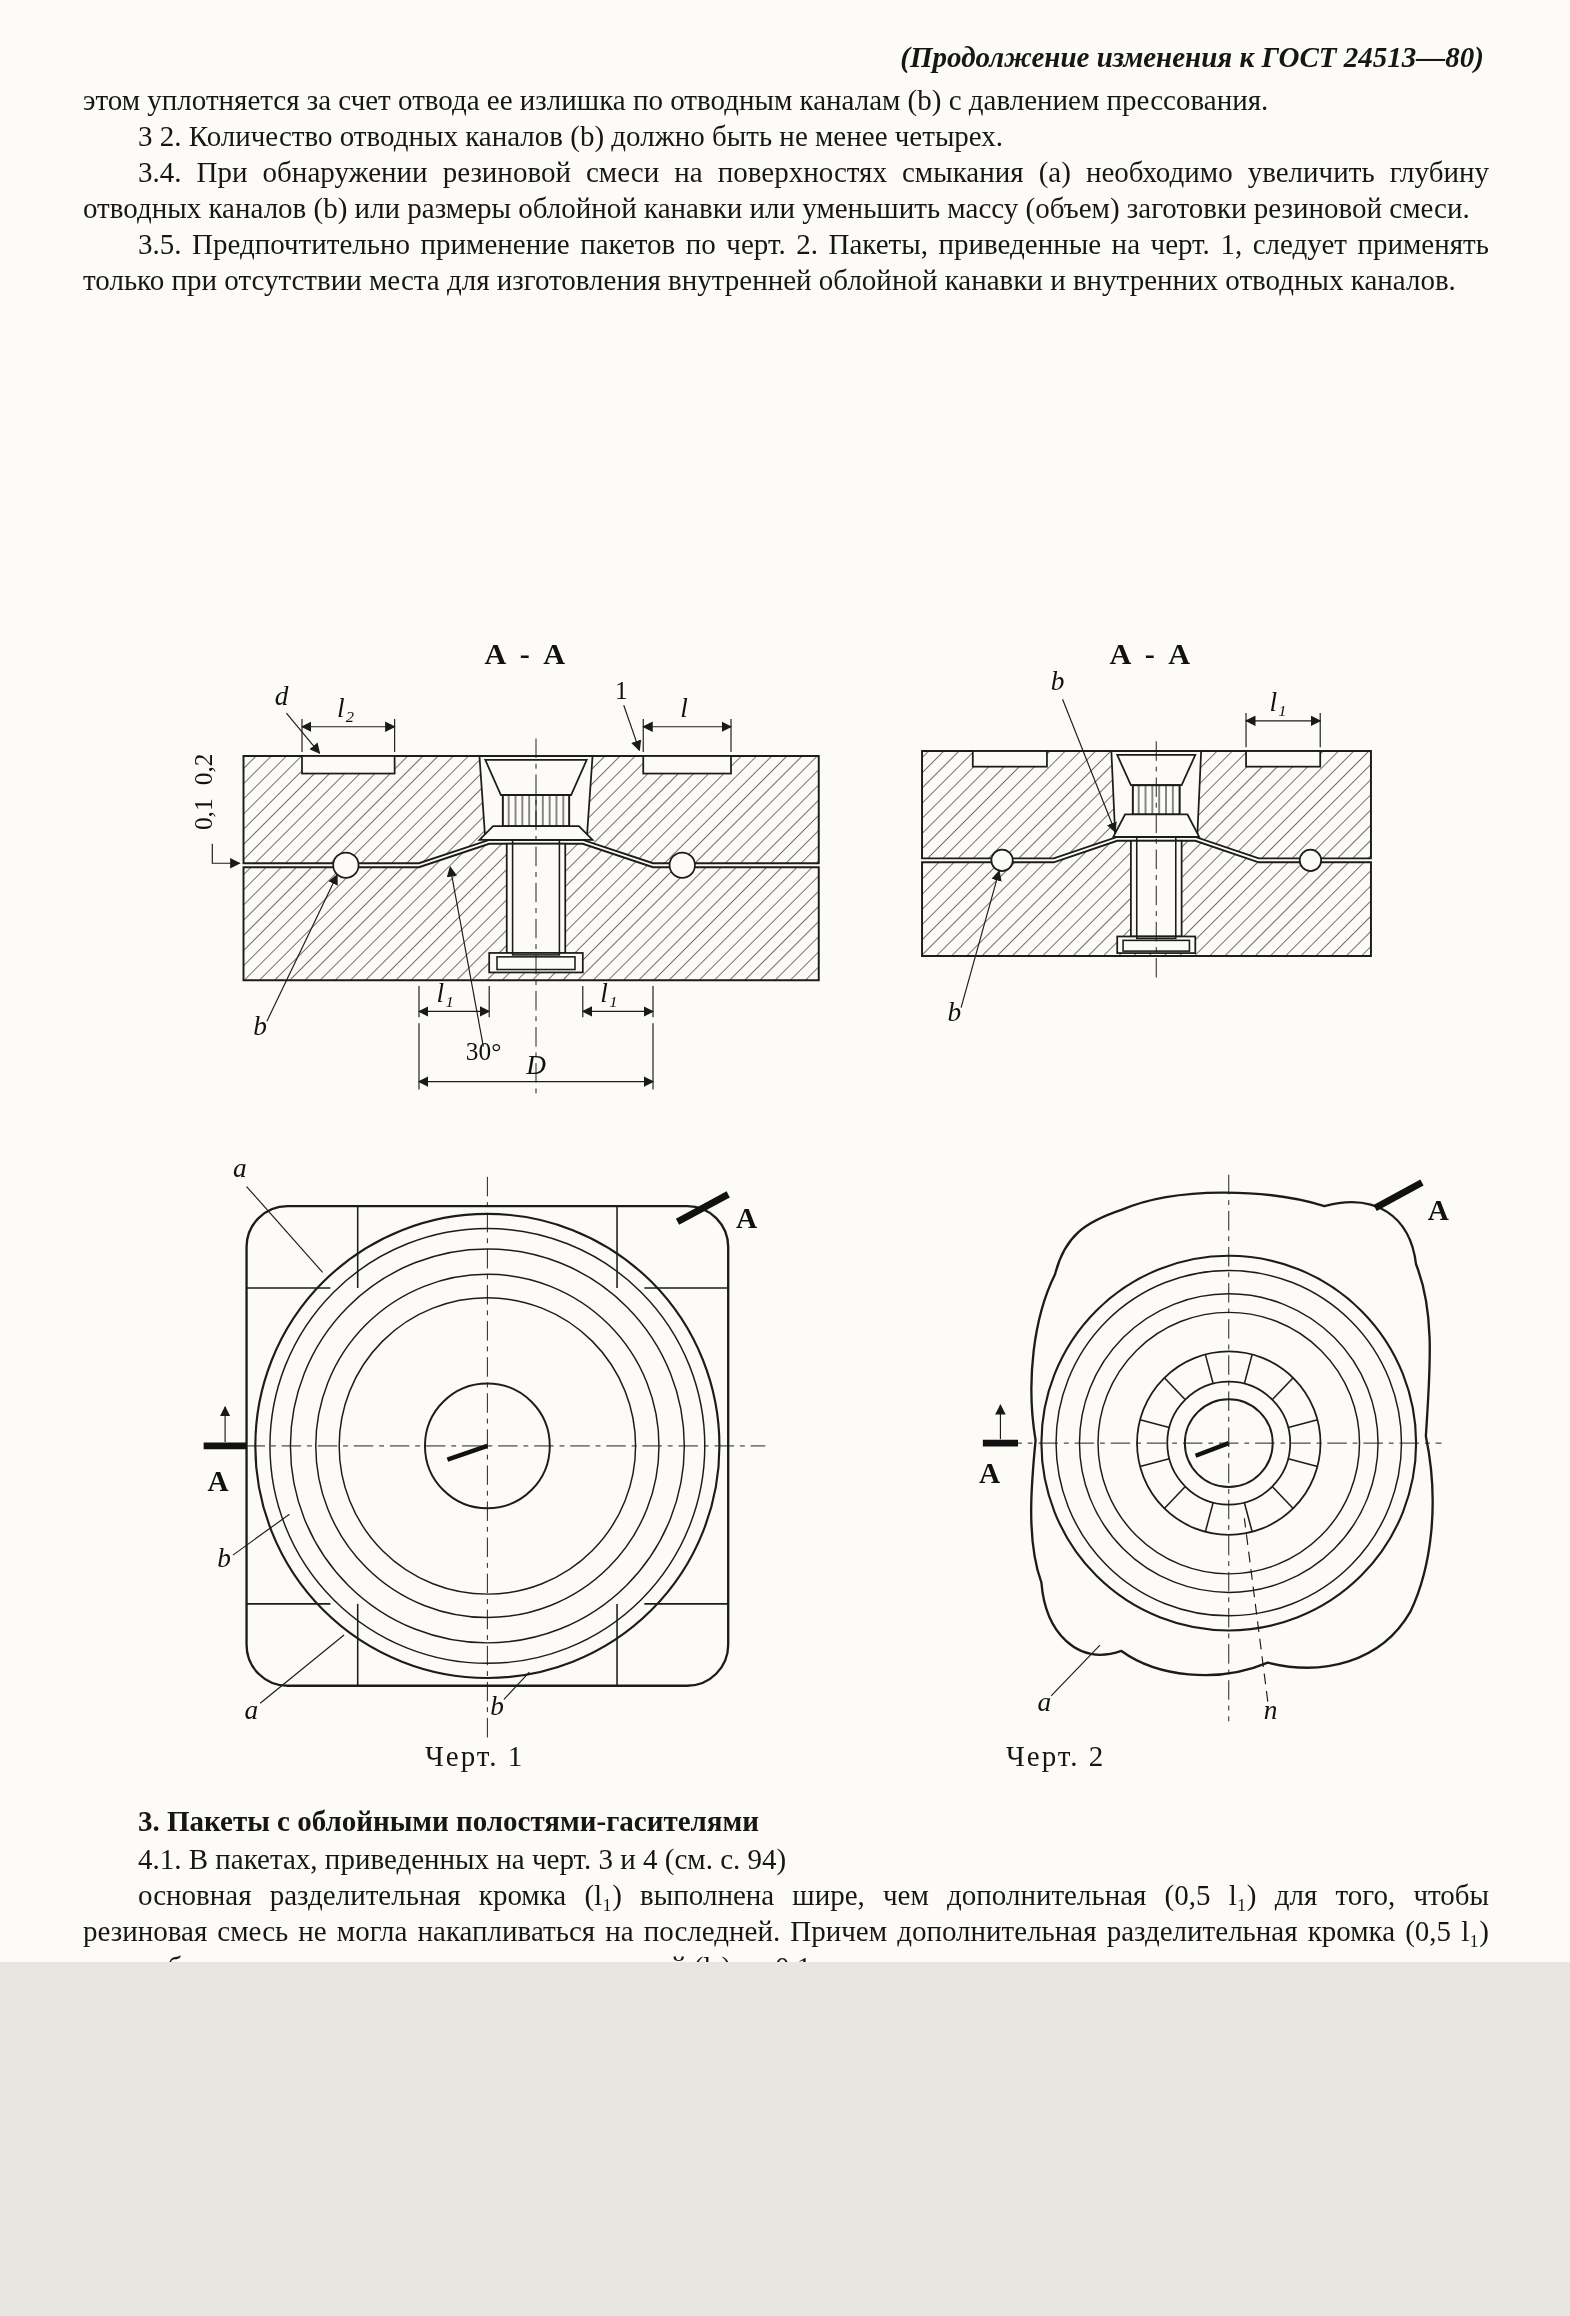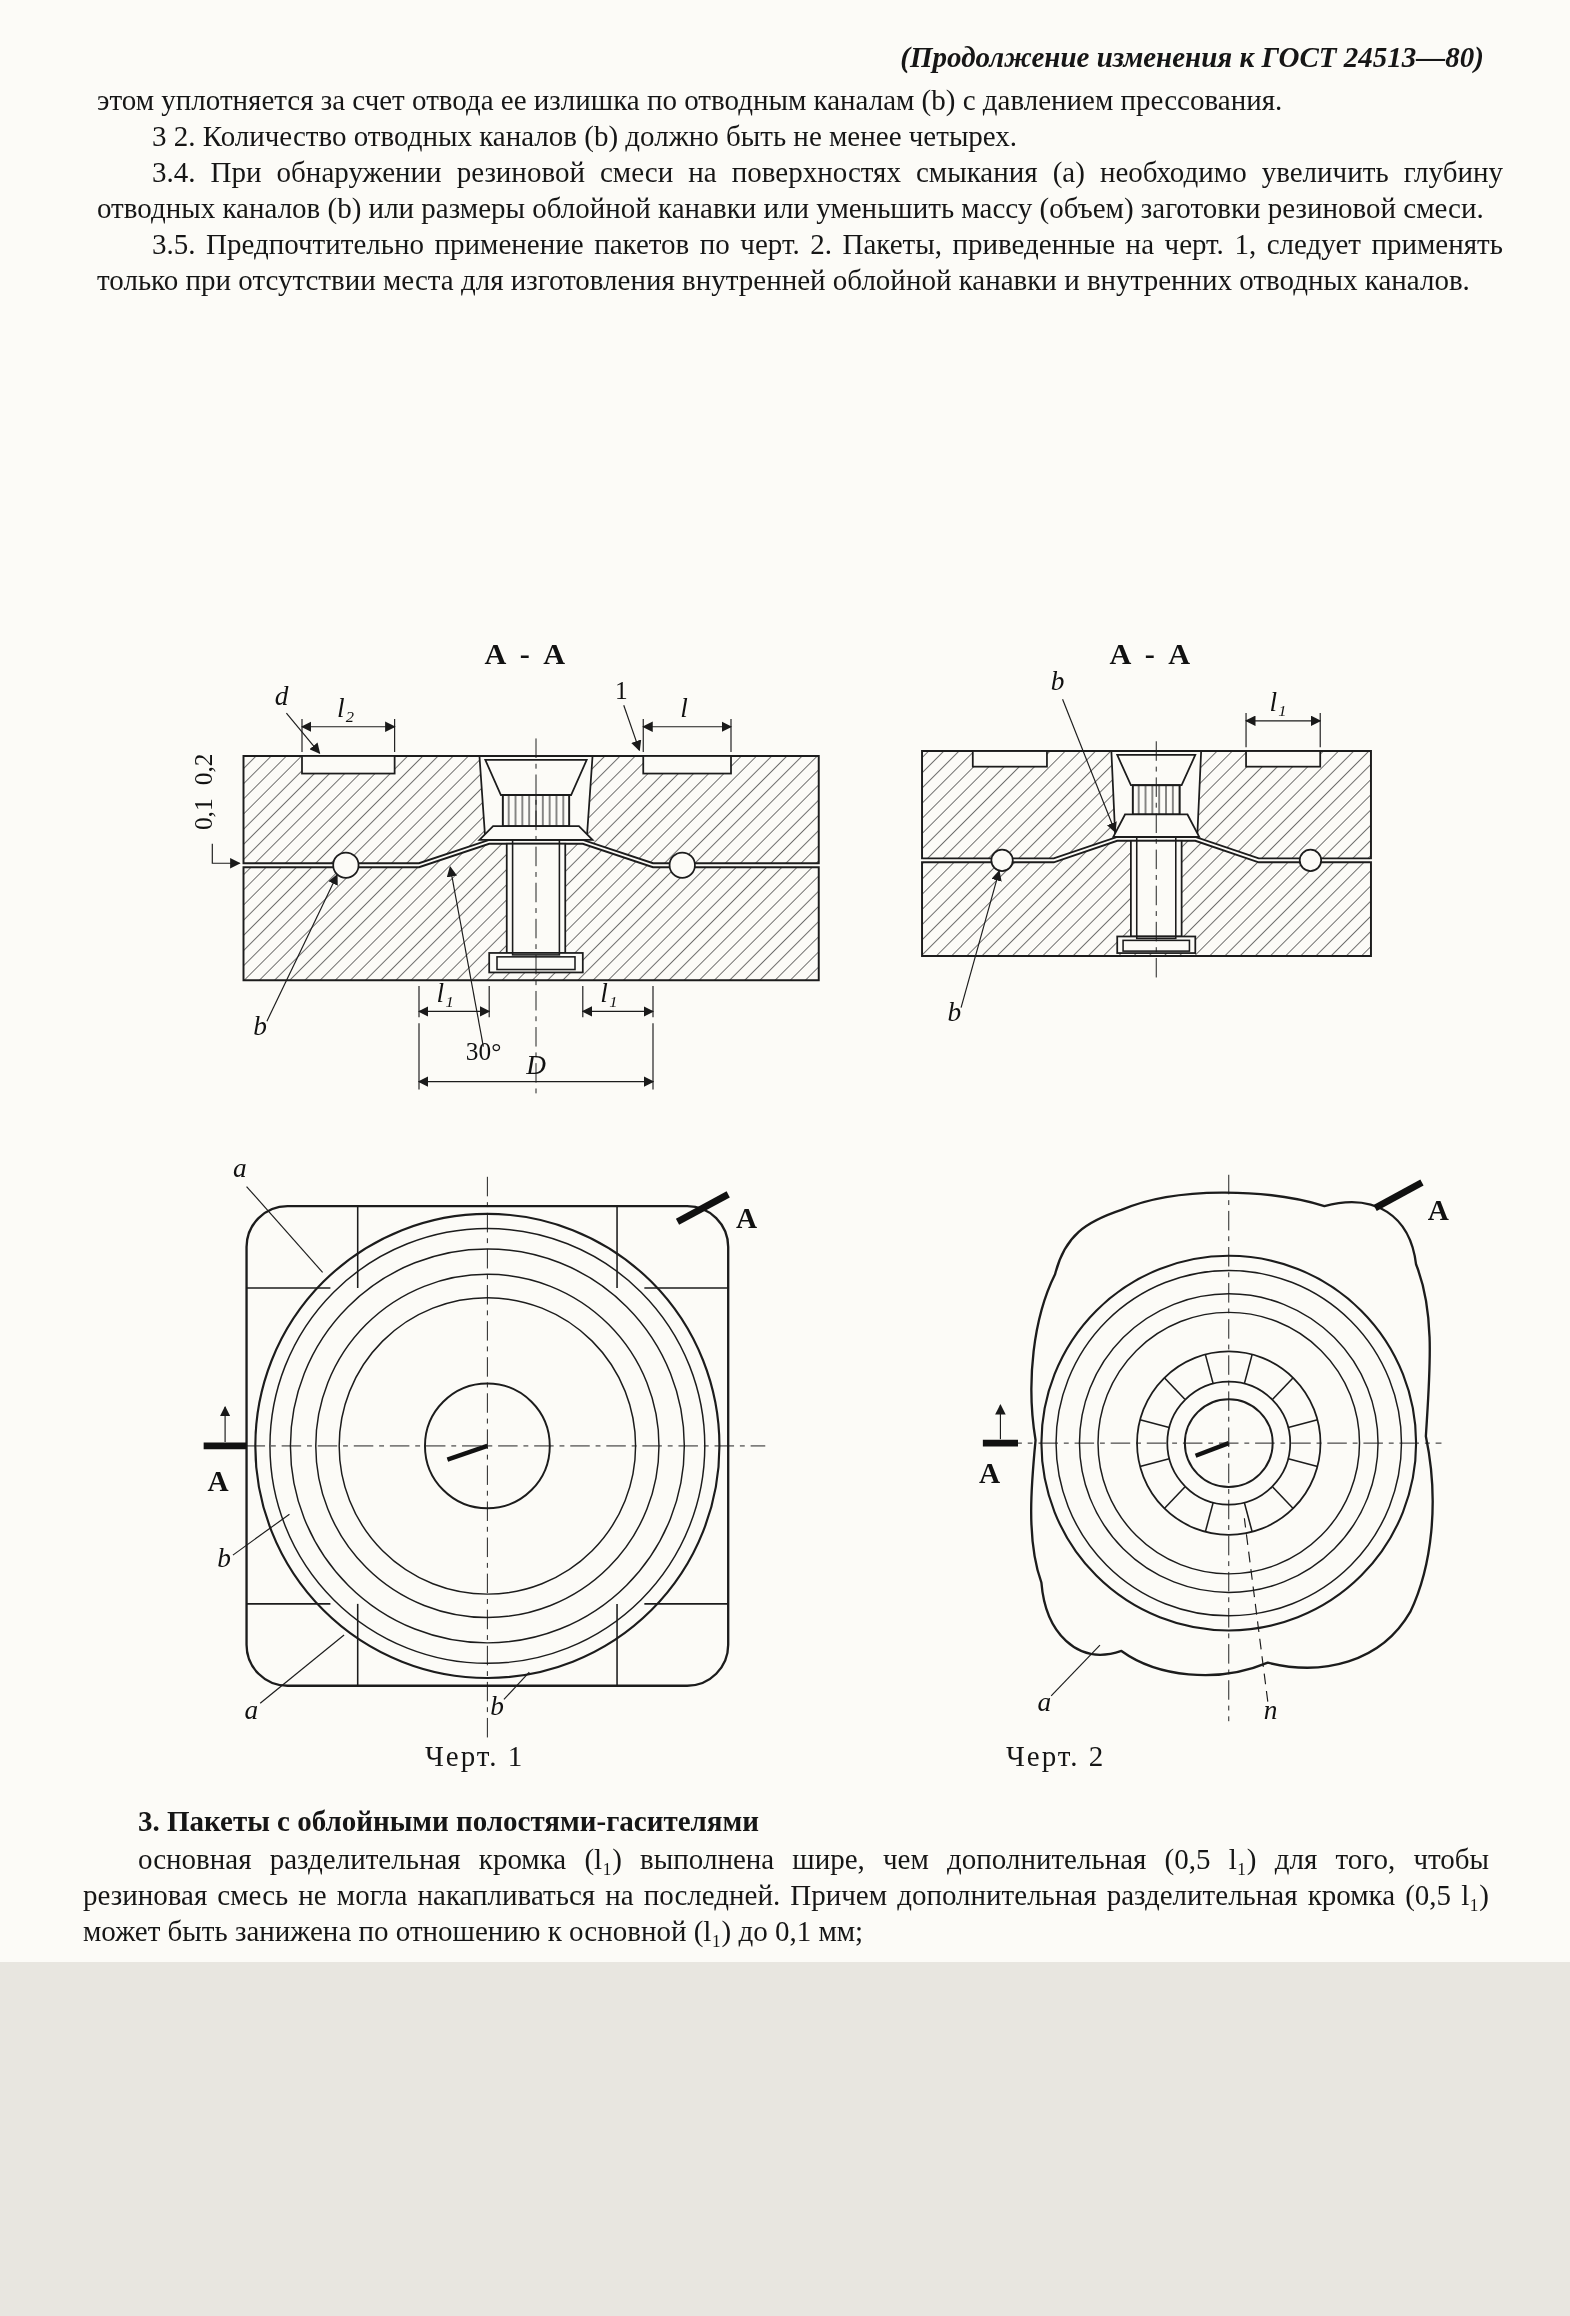--- a/index.html
+++ b/index.html
@@ -9,21 +9,21 @@
     font-family:"Liberation Serif","DejaVu Serif",serif;
   }
   .header-note{
     position:absolute; top:41px; right:86px;
     font-style:italic; font-weight:bold; font-size:29px; white-space:nowrap;
   }
   .text-block{
     position:absolute; left:83px; width:1406px;
     font-size:29px; line-height:36px; text-align:justify;
   }
-  .text-block.top{ top:82px;margin-left:14px; }
+  .text-block.top{ top:82px; }
   .text-block p{ margin:0; text-indent:55px; }
   .text-block p.noindent{ text-indent:0; }
   .s4-heading{ font-weight:bold; text-indent:55px; margin:0; font-size:29px; line-height:39px;}
   .figure{ position:absolute; }
   .caption{
     position:absolute; font-size:29px; letter-spacing:2px; white-space:nowrap;
   }
   .footer-note{
     position:absolute; top:2144px; right:86px;
     font-style:italic; font-weight:bold; font-size:29px;
@@ -285,20 +285,21 @@
         <line class="dim" x1="300" y1="590" x2="276" y2="402" stroke-dasharray="11 7"></line>
       </g>
     </svg>
   </div>
 
   <div class="caption" style="left:382px; top:1740px;margin-left:43px;">Черт. 1</div>
   <div class="caption" style="left:1006px; top:1740px;">Черт. 2</div>
 
   <div class="text-block" style="top:1802px;">
     <p class="s4-heading">3. Пакеты с облойными полостями-гасителями</p>
+    <p>4.1. В пакетах, приведенных на черт. 3 и 4 (см. с. 94)</p>
     <p>основная разделительная кромка (l₁) выполнена шире, чем дополнительная (0,5 l₁) для того, чтобы резиновая смесь не могла накапливаться на последней. Причем дополнительная разделительная кромка (0,5 l₁) может быть занижена по отношению к основной (l₁) до 0,1 мм;</p>
   </div>
 
   <div class="footer-note">(Продолжение см. с. 94)</div>
   <div class="page-number">93</div>
 
 </div>
 
 
 </body></html>

